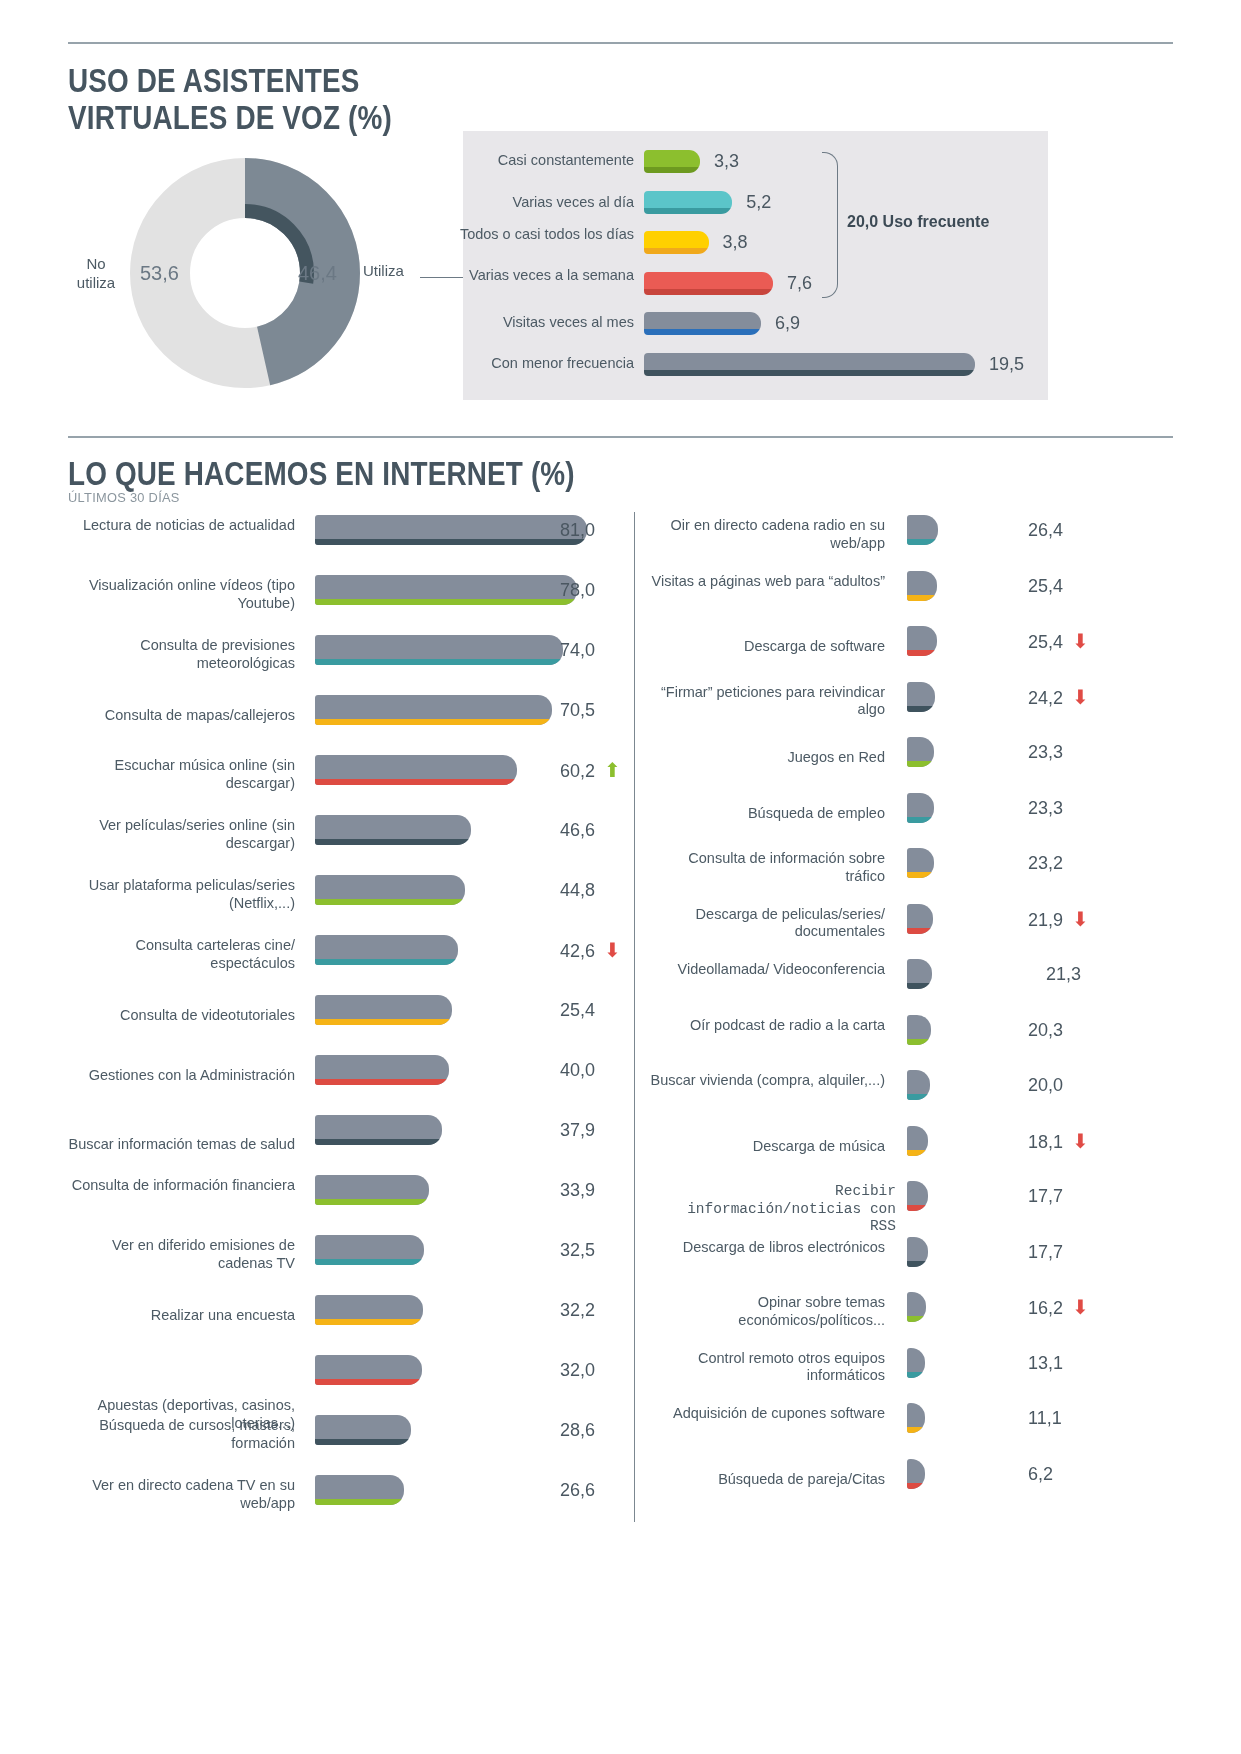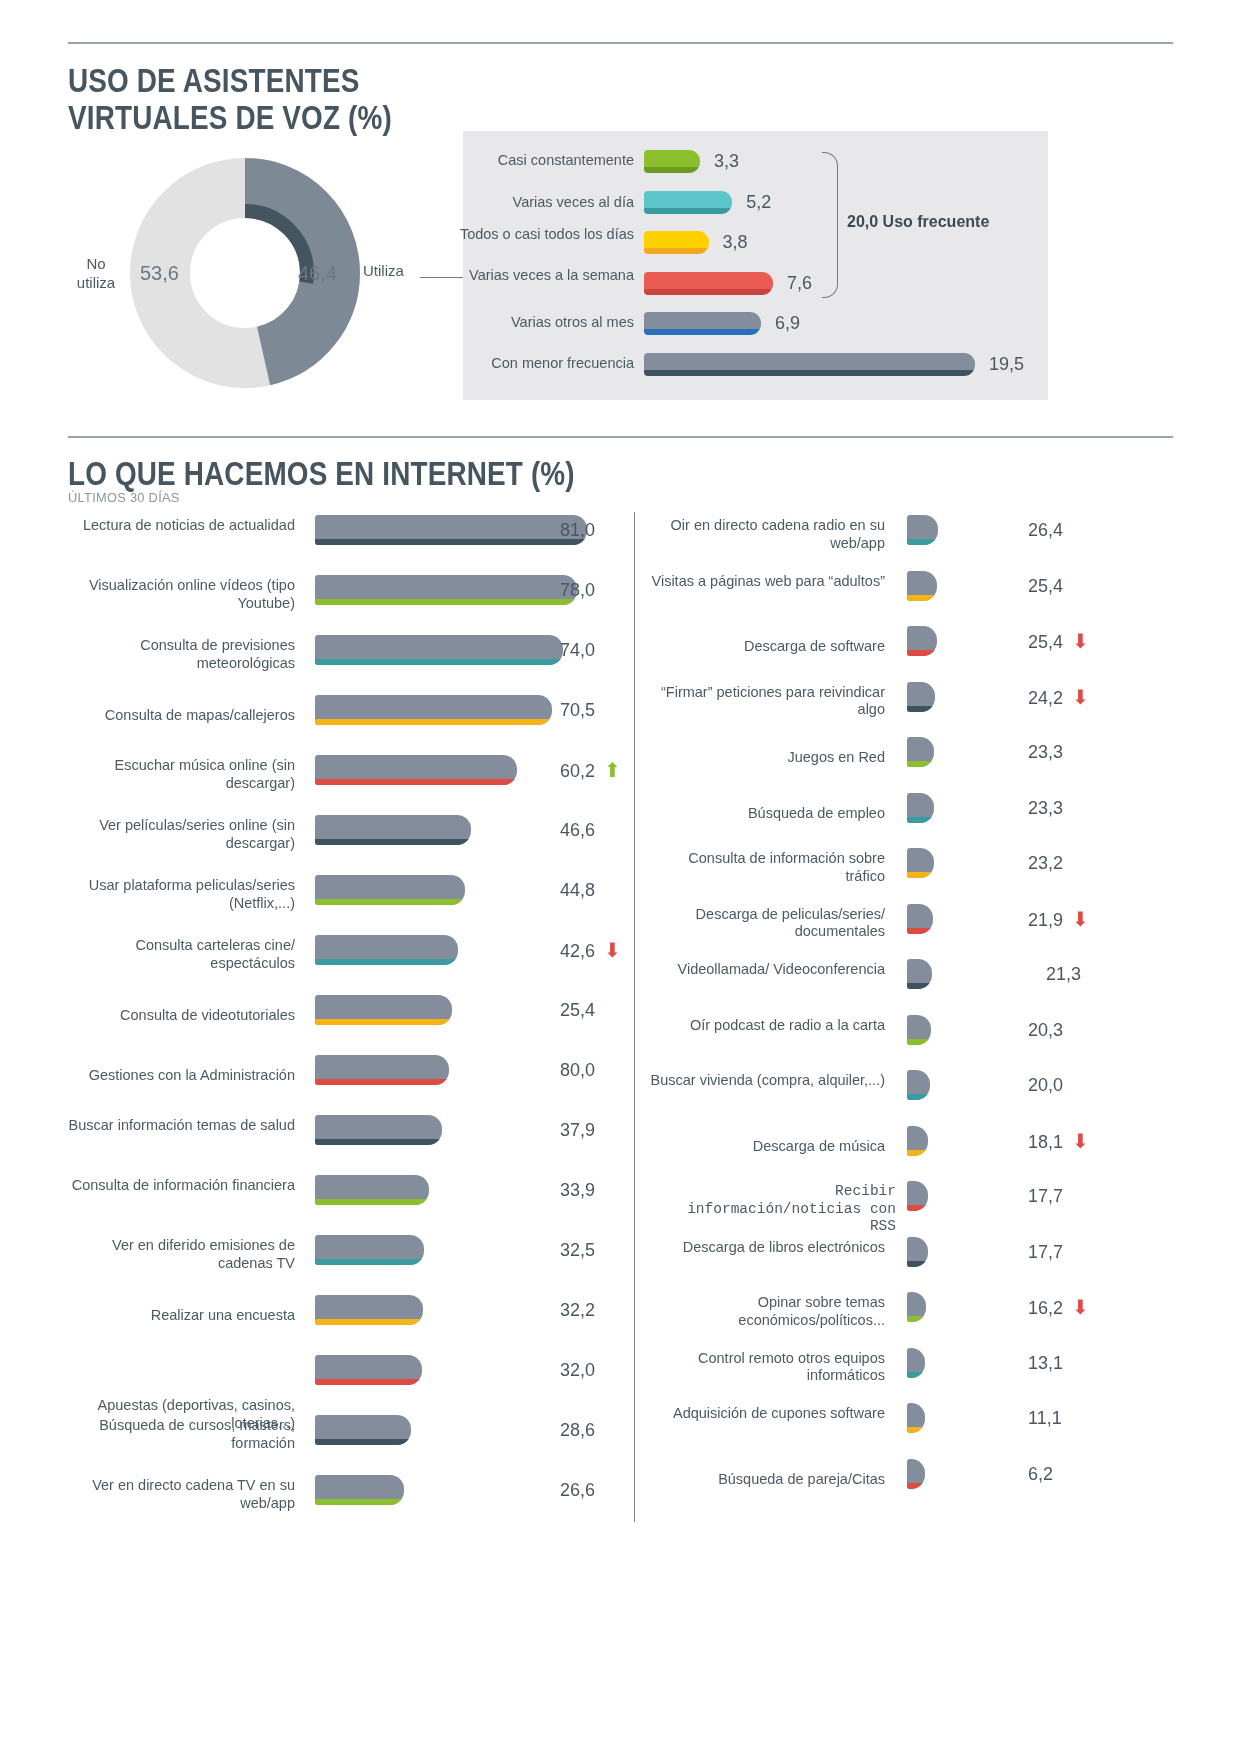--- a/index.html
+++ b/index.html
@@ -215,21 +215,21 @@
       </div>
       <div class="vval" style="left: 722.503px; top: 232px;">3,8</div>
       <div class="vlabel" style="position: absolute; left: 444px; top: 267px; width: 190px;">Varias veces a la semana</div>
       <div class="vbar-outer" style="left: 644px; top: 272px; width: 129.005px;">
         <div class="vbar">
           <div class="top" style="background: rgb(234, 91, 84);"></div>
           <div class="bot" style="background: rgb(200, 69, 61);"></div>
         </div>
       </div>
       <div class="vval" style="left: 787.005px; top: 273px;">7,6</div>
-      <div class="vlabel" style="position: absolute; left: 444px; top: 314px; width: 190px;">Varias otros al mes</div>
+      <div class="vlabel" style="position: absolute; left: 444px; top: 314px; width: 190px;">Visitas veces al mes</div>
       <div class="vbar-outer" style="left: 644px; top: 312px; width: 117.123px;">
         <div class="vbar">
           <div class="top" style="background: rgb(132, 141, 155);"></div>
           <div class="bot" style="background: rgb(42, 111, 186);"></div>
         </div>
       </div>
       <div class="vval" style="left: 775.123px; top: 313px;">6,9</div>
       <div class="vlabel" style="position: absolute; left: 444px; top: 355px; width: 190px;">Con menor frecuencia</div>
       <div class="vbar-outer" style="left: 644px; top: 353px; width: 331px;">
         <div class="vbar">
@@ -291,22 +291,22 @@
       <div class="ival" style="left: 500px; top: 425px;">42,6<span class="arrow down">⬇</span></div>
       <div class="ilabel" style="left: 0px; width: 235px; top: 492px;">Consulta de videotutoriales</div>
       <div class="ibar" style="left: 255px; top: 480px; width: 137.007px;">
         <div class="stripe" style="background: rgb(245, 179, 22);"></div>
       </div>
       <div class="ival" style="left: 500px; top: 485px;">25,4</div>
       <div class="ilabel" style="left: 0px; width: 235px; top: 552px;">Gestiones con la Administración</div>
       <div class="ibar" style="left: 255px; top: 540px; width: 134.321px;">
         <div class="stripe" style="background: rgb(221, 75, 66);"></div>
       </div>
-      <div class="ival" style="left: 500px; top: 545px;">80,0</div>
-      <div class="ilabel" style="left: 0px; width: 235px; top: 602px;">Buscar información temas de salud</div>
+      <div class="ival" style="left: 500px; top: 545px;">40,0</div>
+      <div class="ilabel" style="left: 0px; width: 235px; top: 621px;">Buscar información temas de salud</div>
       <div class="ibar" style="left: 255px; top: 600px; width: 127.269px;">
         <div class="stripe" style="background: rgb(63, 83, 94);"></div>
       </div>
       <div class="ival" style="left: 500px; top: 605px;">37,9</div>
       <div class="ilabel" style="left: 0px; width: 235px; top: 662px;">Consulta de información financiera</div>
       <div class="ibar" style="left: 255px; top: 660px; width: 113.837px;">
         <div class="stripe" style="background: rgb(140, 191, 46);"></div>
       </div>
       <div class="ival" style="left: 500px; top: 665px;">33,9</div>
       <div class="ilabel" style="left: 0px; width: 235px; top: 722px;">Ver en diferido emisiones de cadenas TV</div>

